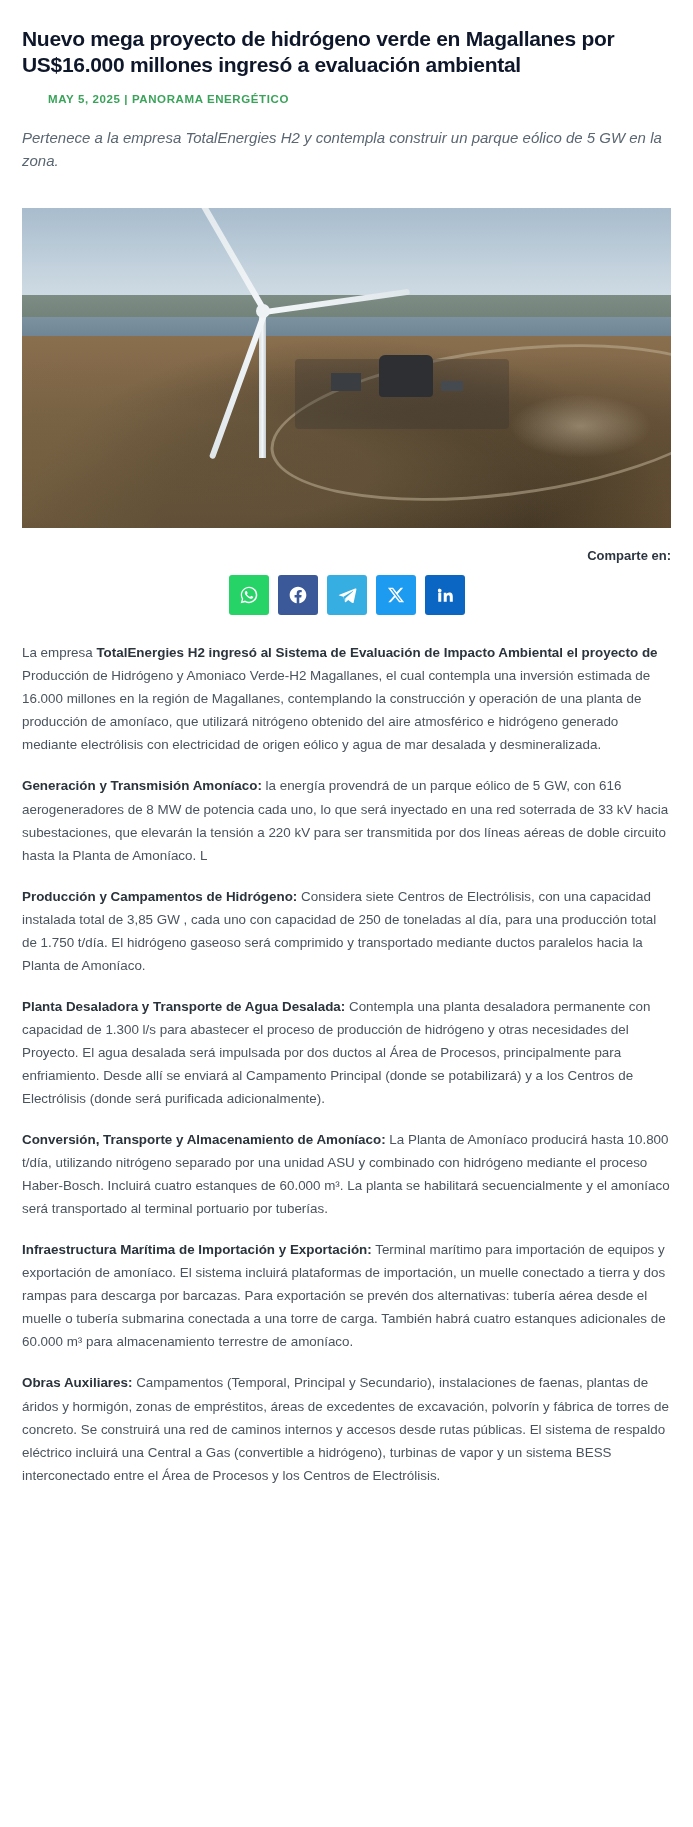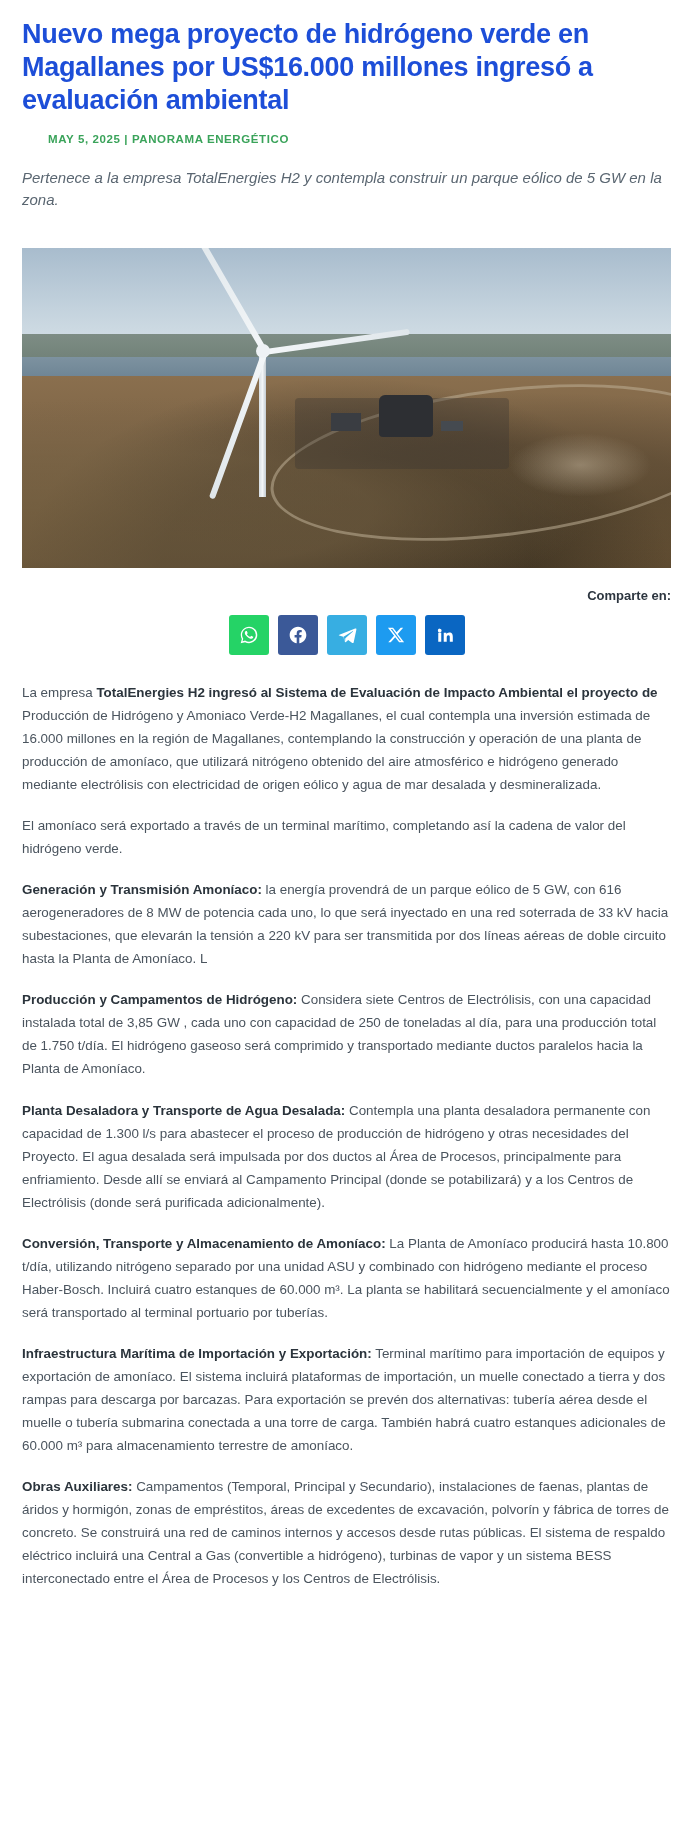--- a/index.html
+++ b/index.html
@@ -11,25 +11,25 @@
   body {
     width: 693px;
     font-family: "Liberation Sans", sans-serif;
     color: #3d4852;
   }
   .page {
     width: 693px;
     padding: 18px 22px 24px 22px;
   }
   h1.article-title {
-    font-size: 27px;
+    font-size: 21px;
     line-height: 1.22;
     font-weight: bold;
-    color: #1d4ed8;
-    margin: 0 0 14px 0;
+    color: #0f172a;
+    margin: 8px 0 14px 0;
     letter-spacing: -0.3px;
   }
   .meta {
     font-size: 11.5px;
     font-weight: bold;
     letter-spacing: 0.6px;
     color: #3aa35a;
     margin: 16px 0 22px 0;
     text-transform: uppercase;
     padding-left: 26px;
@@ -244,21 +244,20 @@
 
     </div>
   </div>
 
   <div class="body">
 
     <p>
       <span>La empresa </span><strong>TotalEnergies H2 ingresó al Sistema de Evaluación de Impacto Ambiental el proyecto de</strong><span> Producción de Hidrógeno y Amoniaco Verde-H2 Magallanes, el cual contempla una inversión estimada de 16.000 millones en la región de Magallanes, contemplando la construcción y operación de una planta de producción de amoníaco, que utilizará nitrógeno obtenido del aire atmosférico e hidrógeno generado mediante electrólisis con electricidad de origen eólico y agua de mar desalada y desmineralizada.</span>
     </p>
 
-    <p>El amoníaco será exportado a través de un terminal marítimo, completando así la cadena de valor del hidrógeno verde.</p>
 
 
     <p>
       <strong>Generación y Transmisión Amoníaco:</strong><span> la energía provendrá de un parque eólico de 5 GW, con 616 aerogeneradores de 8 MW de potencia cada uno, lo que será inyectado en una red soterrada de 33 kV hacia subestaciones, que elevarán la tensión a 220 kV para ser transmitida por dos líneas aéreas de doble circuito hasta la Planta de Amoníaco. L</span>
     </p>
 
     <p>
       <strong>Producción y Campamentos de Hidrógeno:</strong><span> Considera siete Centros de Electrólisis, con una capacidad instalada total de 3,85 GW , cada uno con capacidad de 250 de toneladas al  día, para una producción total de 1.750 t/día. El hidrógeno gaseoso será comprimido y transportado mediante ductos paralelos hacia la Planta de Amoníaco.</span>
     </p>
 

